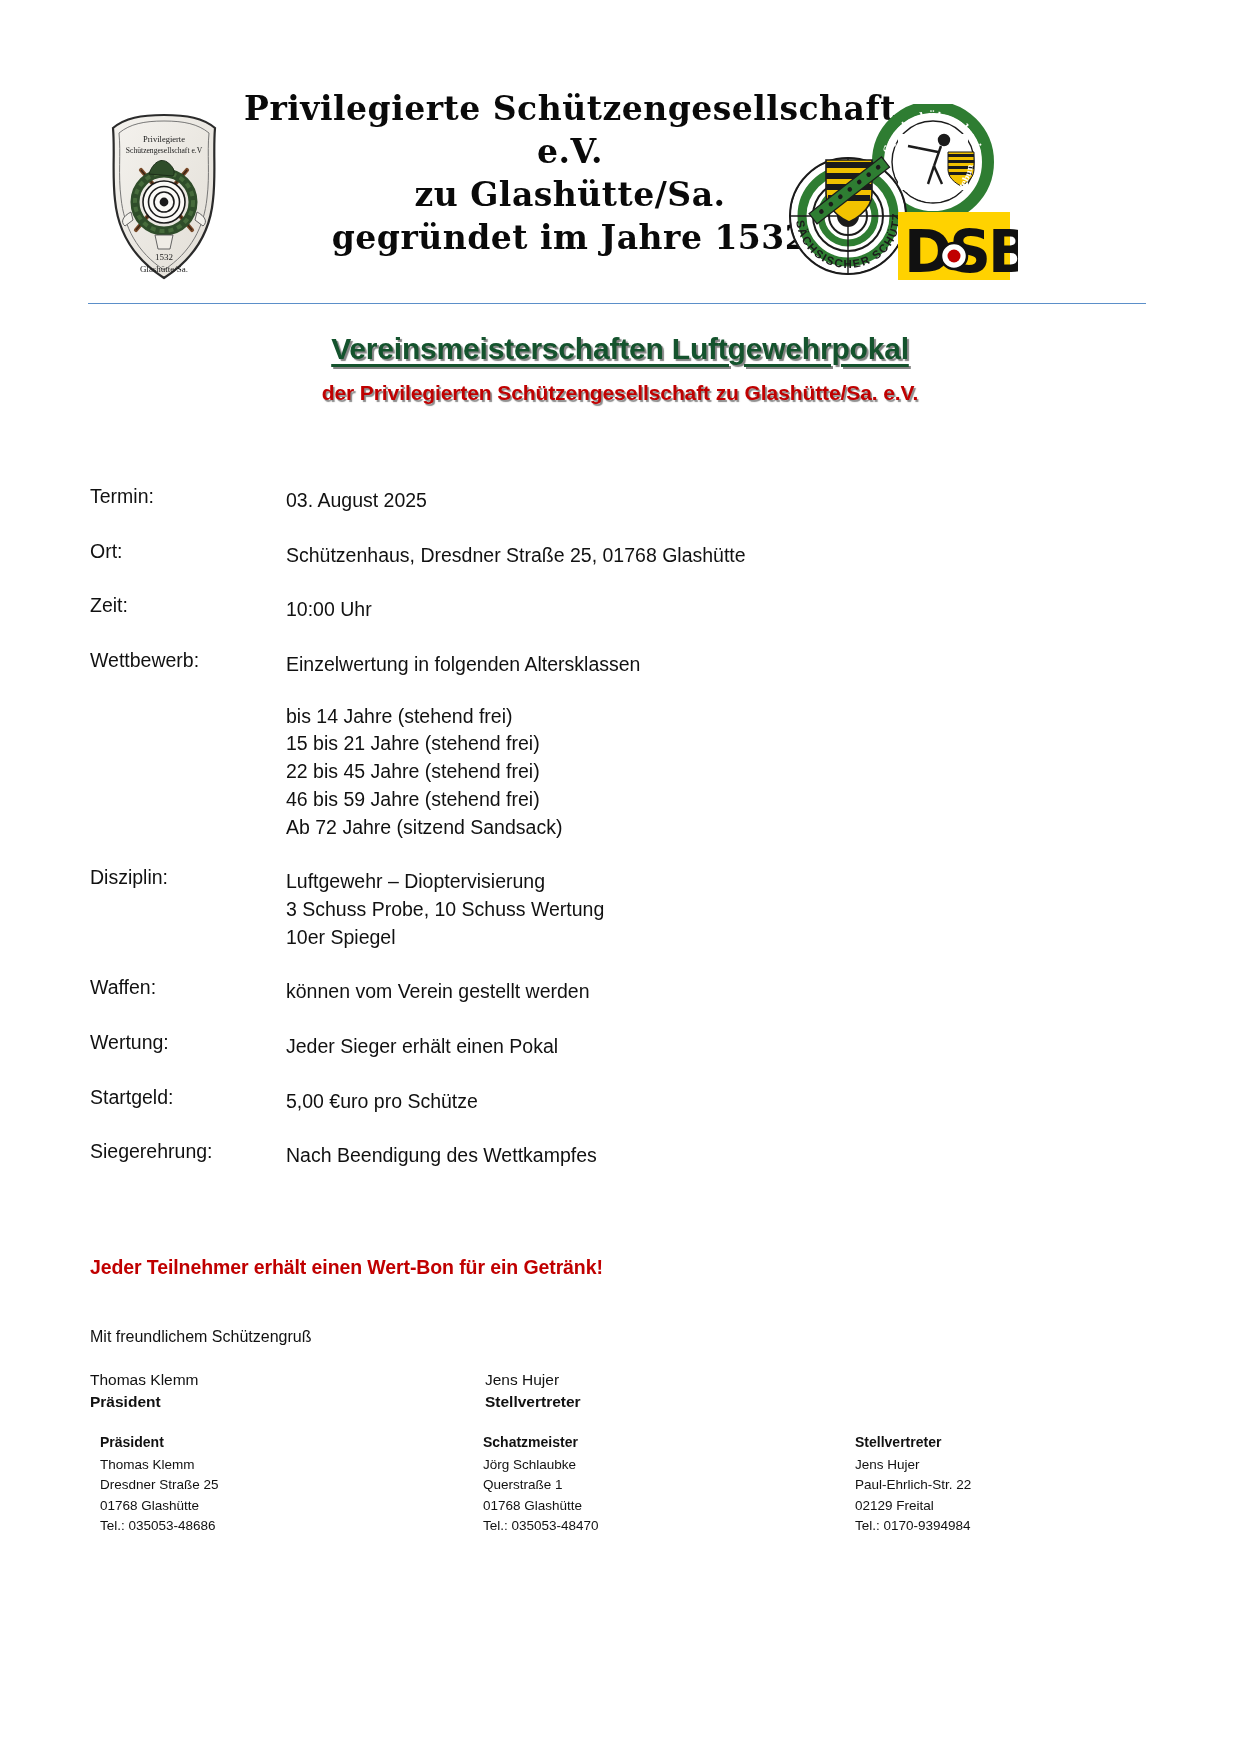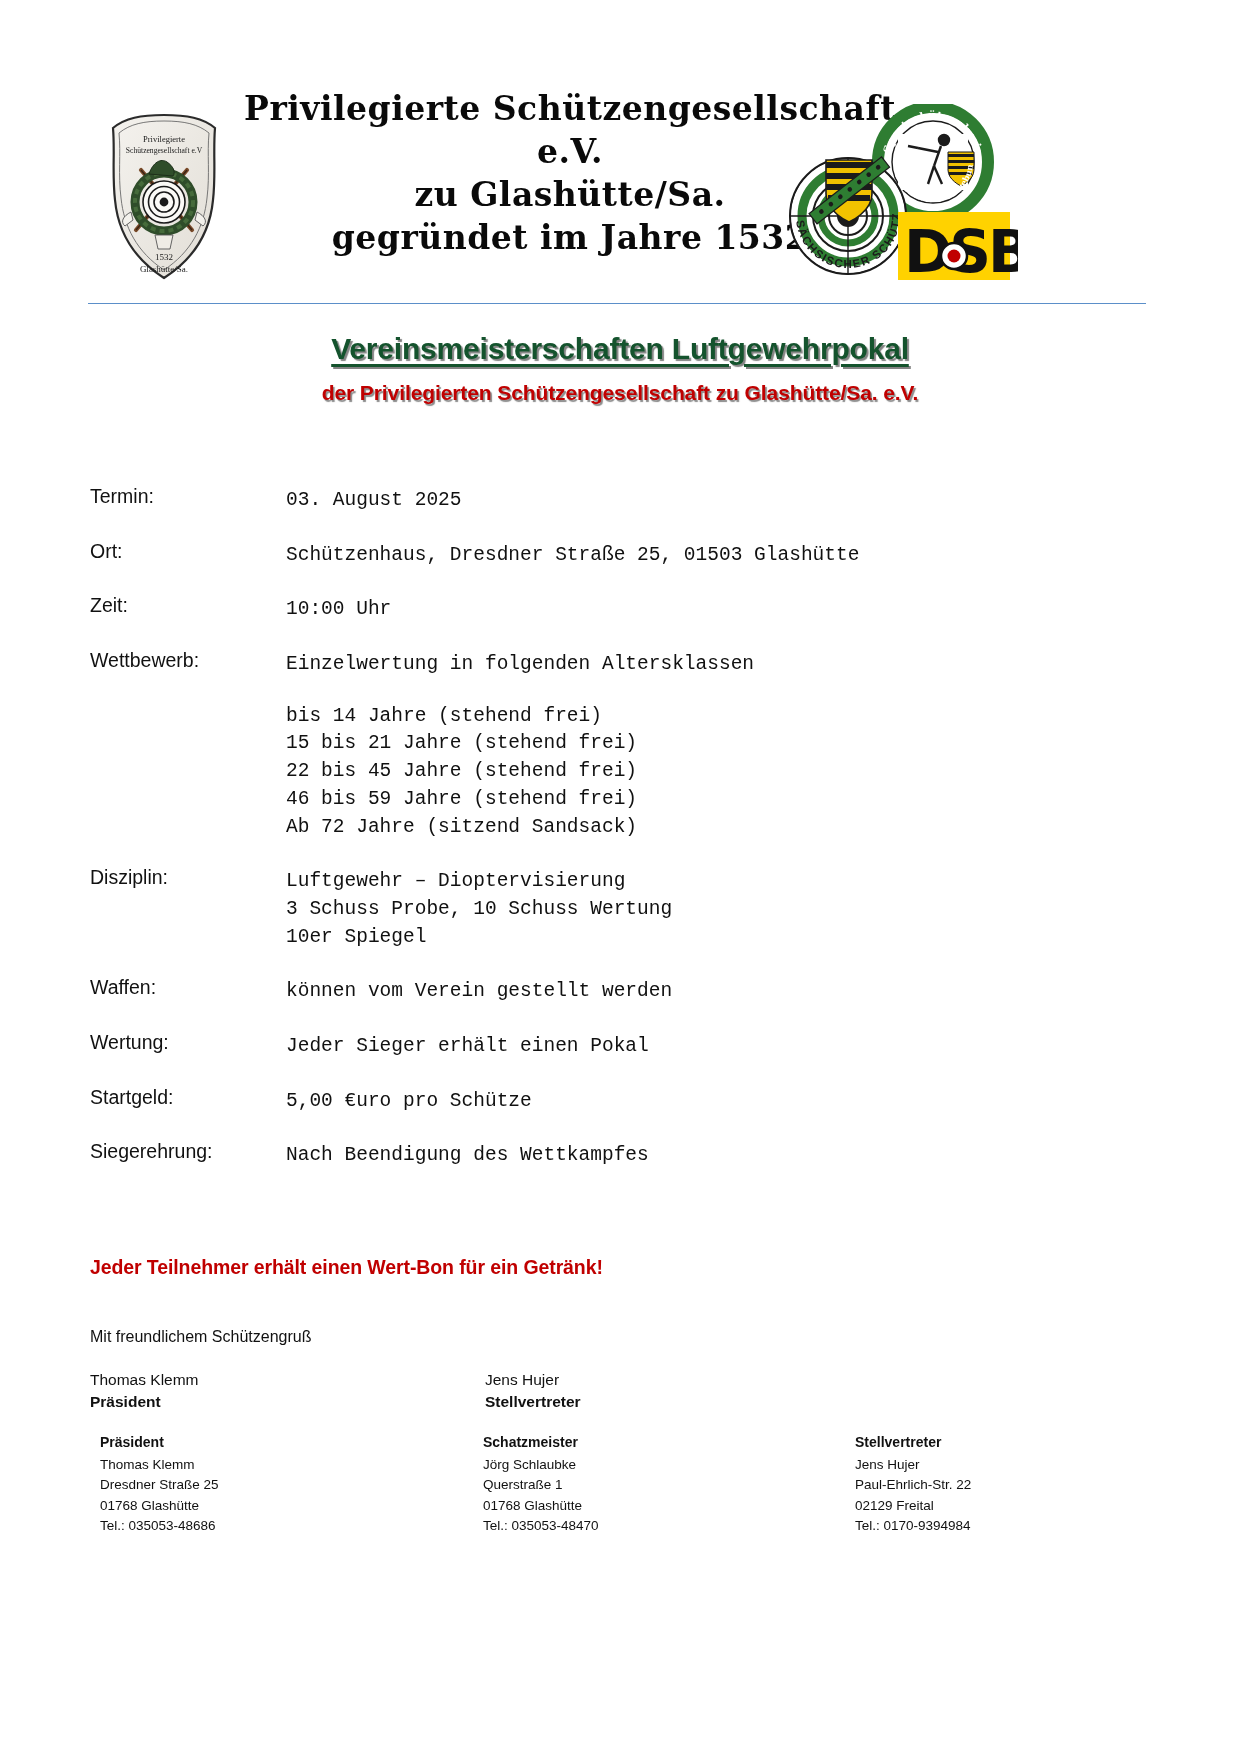--- a/index.html
+++ b/index.html
@@ -121,21 +121,20 @@
   .row .label {
     width: 196px;
     flex: 0 0 196px;
     font-size: 19.5px;
     color: #111;
   }
   .row .value {
     flex: 1 1 auto;
     font-size: 19.5px;
     color: #111;
-    font-family: Liberation Mono, monospace;
   }
   .value .line {
     display: block;
     line-height: 1.42;
   }
   .value .gap {
     display: block;
     height: 24px;
   }
 
@@ -356,21 +355,21 @@
     <div class="row">
       <div class="label">Termin:</div>
       <div class="value">
         <span class="line">03. August 2025</span>
       </div>
     </div>
 
     <div class="row">
       <div class="label">Ort:</div>
       <div class="value">
-        <span class="line">Schützenhaus, Dresdner Straße 25, 01503 Glashütte</span>
+        <span class="line">Schützenhaus, Dresdner Straße 25, 01768 Glashütte</span>
       </div>
     </div>
 
     <div class="row">
       <div class="label">Zeit:</div>
       <div class="value">
         <span class="line">10:00 Uhr</span>
       </div>
     </div>
 

